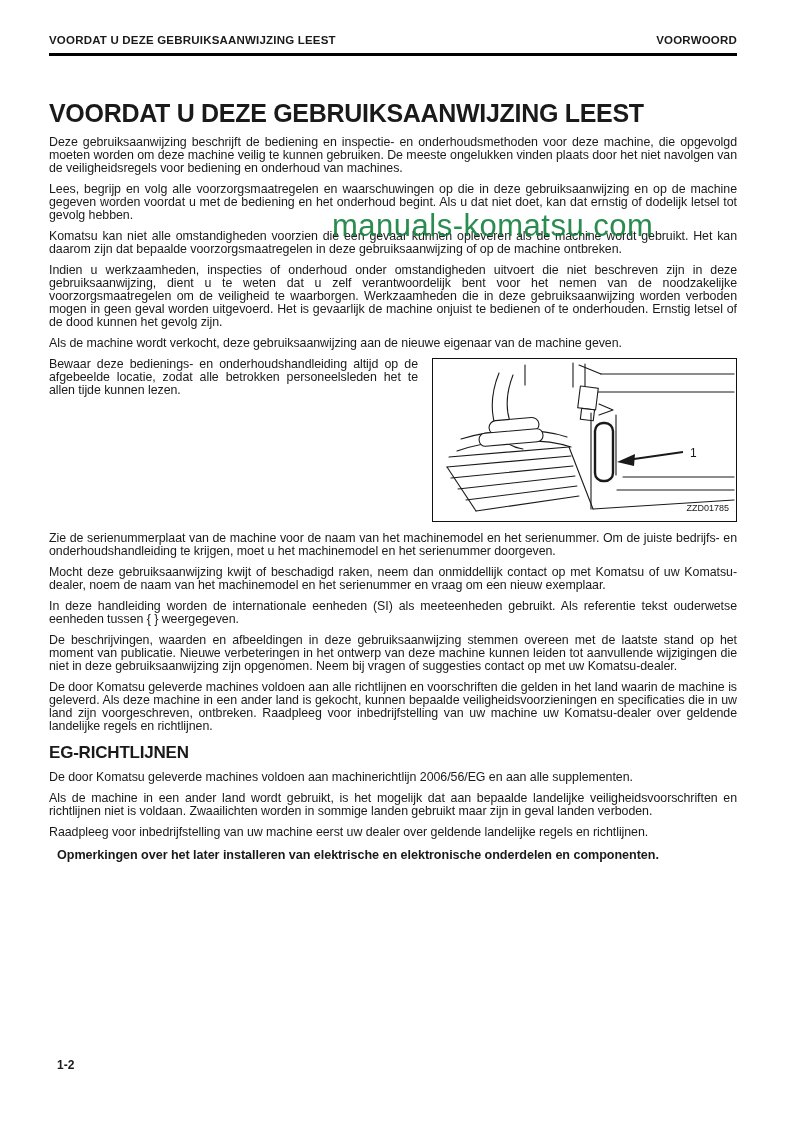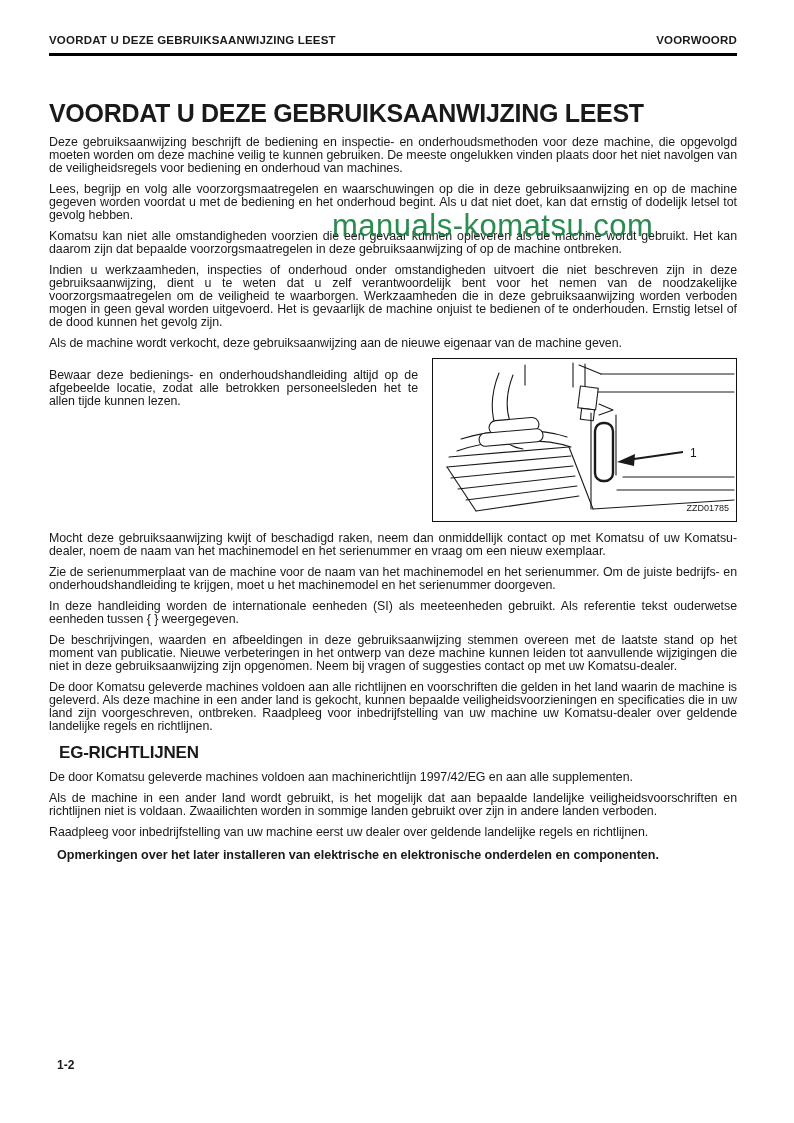--- a/index.html
+++ b/index.html
@@ -32,30 +32,30 @@
     margin:0 0 8px 0;
     font-size:12.4px;line-height:13px;
     text-align:justify;
     letter-spacing:-.05px;
   }
   .fig-row{
     display:flex;
     gap:14px;
     margin:2px 0 10px 0;
   }
-  .fig-row .col-text{flex:1 1 auto;min-width:0;margin-top:11px;}
+  .fig-row .col-text{flex:1 1 auto;min-width:0;}
   .figure-box{
     flex:0 0 auto;
     width:303px;height:162px;
     border:1px solid #111;
     background:#fff;
   }
   .figure-box svg{display:block;}
   h2.section-heading{
-    margin:10px 0 8px 10px;
+    margin:10px 0 8px 0;
     font-size:17px;font-weight:bold;letter-spacing:-.2px;
   }
   p.bold-note{
     margin:2px 0 0 8px;
     font-size:12.6px;line-height:17.4px;
     font-weight:bold;text-align:justify;letter-spacing:-.05px;
   }
   .watermark{
     position:absolute;
     left:332px;top:208px;
@@ -140,27 +140,27 @@
           <rect x="162" y="64" width="18" height="58" rx="8" fill="#fff" stroke="#1a1a1a" stroke-width="2.4"></rect>
 
           <path d="M250,93 L194,101" stroke="#1a1a1a" stroke-width="2" fill="none"></path>
           <polygon points="184,103 202,95 201,107" fill="#1a1a1a"></polygon>
           <text class="fig-text" x="257" y="98" font-size="12">1</text>
           <text class="fig-text" x="296" y="152" font-size="9" text-anchor="end">ZZD01785</text>
         </svg>
       </div>
     </div>
 
+    <p class="body">Zie de serienummerplaat van de machine voor de naam van het machinemodel en het serienummer. Om de juiste bedrijfs- en onderhoudshandleiding te krijgen, moet u het machinemodel en het serienummer doorgeven.</p>
     <p class="body">Mocht deze gebruiksaanwijzing kwijt of beschadigd raken, neem dan onmiddellijk contact op met Komatsu of uw Komatsu-dealer, noem de naam van het machinemodel en het serienummer en vraag om een nieuw exemplaar.</p>
-    <p class="body">Zie de serienummerplaat van de machine voor de naam van het machinemodel en het serienummer. Om de juiste bedrijfs- en onderhoudshandleiding te krijgen, moet u het machinemodel en het serienummer doorgeven.</p>
     <p class="body">In deze handleiding worden de internationale eenheden (SI) als meeteenheden gebruikt. Als referentie tekst ouderwetse eenheden tussen { } weergegeven.</p>
     <p class="body">De beschrijvingen, waarden en afbeeldingen in deze gebruiksaanwijzing stemmen overeen met de laatste stand op het moment van publicatie. Nieuwe verbeteringen in het ontwerp van deze machine kunnen leiden tot aanvullende wijzigingen die niet in deze gebruiksaanwijzing zijn opgenomen. Neem bij vragen of suggesties contact op met uw Komatsu-dealer.</p>
     <p class="body">De door Komatsu geleverde machines voldoen aan alle richtlijnen en voorschriften die gelden in het land waarin de machine is geleverd. Als deze machine in een ander land is gekocht, kunnen bepaalde veiligheidsvoorzieningen en specificaties die in uw land zijn voorgeschreven, ontbreken. Raadpleeg voor inbedrijfstelling van uw machine uw Komatsu-dealer over geldende landelijke regels en richtlijnen.</p>
 
     <h2 class="section-heading">EG-RICHTLIJNEN</h2>
-    <p class="body">De door Komatsu geleverde machines voldoen aan machinerichtlijn 1997/42/EG en aan alle supplementen.</p>
-    <p class="body">Als de machine in een ander land wordt gebruikt, is het mogelijk dat aan bepaalde landelijke veiligheidsvoorschriften en richtlijnen niet is voldaan. Zwaailichten worden in sommige landen gebruikt over zijn in andere landen verboden.</p>
+    <p class="body">De door Komatsu geleverde machines voldoen aan machinerichtlijn 2006/56/EG en aan alle supplementen.</p>
+    <p class="body">Als de machine in een ander land wordt gebruikt, is het mogelijk dat aan bepaalde landelijke veiligheidsvoorschriften en richtlijnen niet is voldaan. Zwaailichten worden in sommige landen gebruikt maar zijn in geval landen verboden.</p>
     <p class="body">Raadpleeg voor inbedrijfstelling van uw machine eerst uw dealer over geldende landelijke regels en richtlijnen.</p>
     <p class="bold-note">Opmerkingen over het later installeren van elektrische en elektronische onderdelen en componenten.</p>
   </div>
 
   <div class="footer-pagenum">1-2</div>
 </div>
 
 </body></html>

